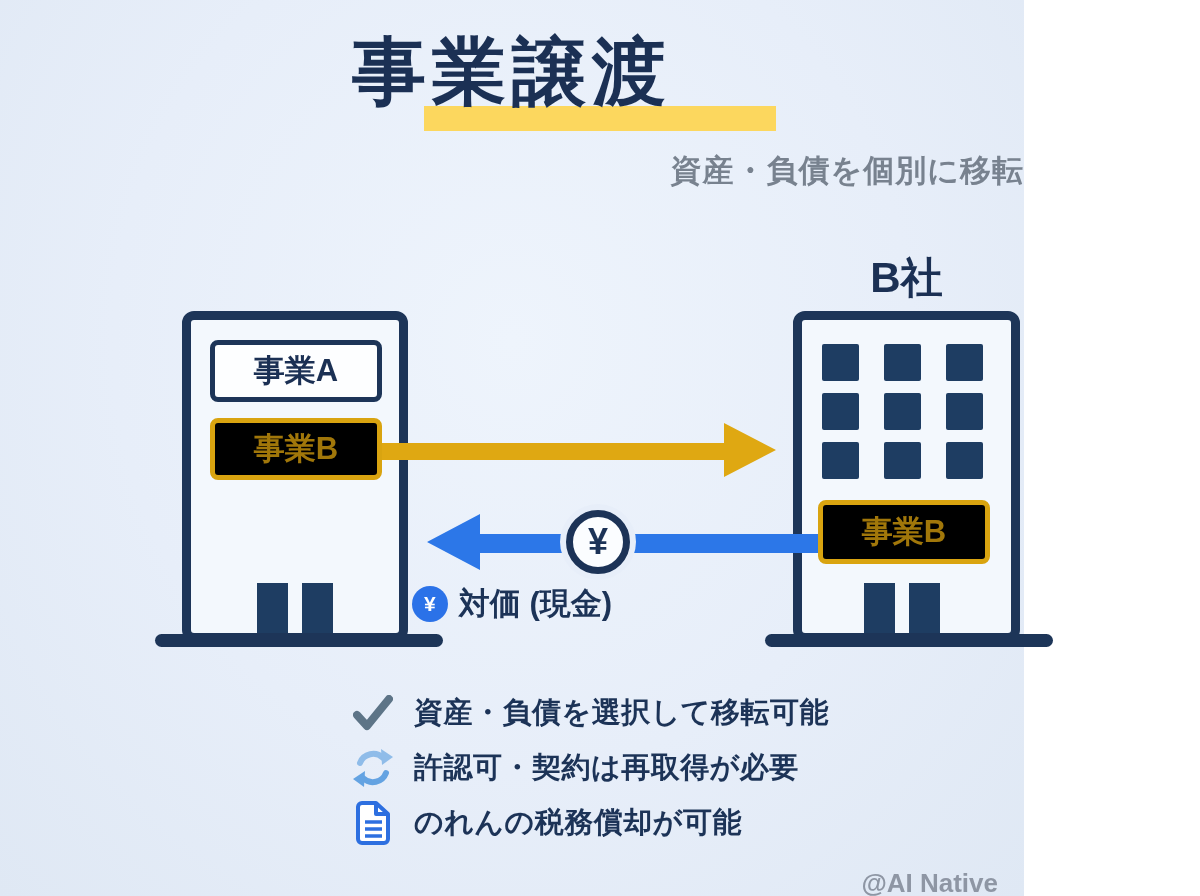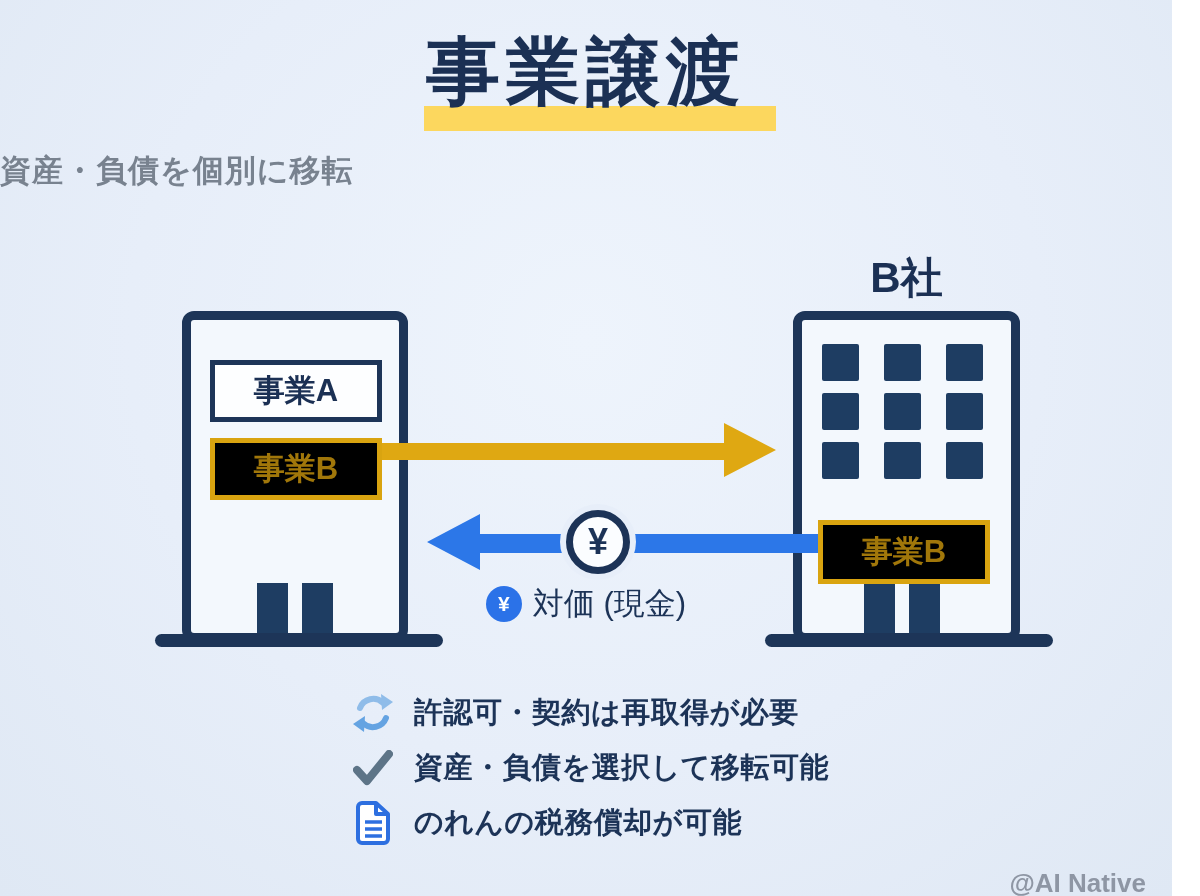--- a/index.html
+++ b/index.html
@@ -3,21 +3,21 @@
 <meta charset="utf-8">
 <style>
   * { margin: 0; padding: 0; box-sizing: border-box; }
   html, body { width: 1200px; height: 896px; }
   body {
     font-family: "Liberation Sans", "DejaVu Sans", sans-serif;
     overflow: hidden;
   }
   .canvas {
     position: relative;
-    width: 1172px;
+    width: 1024px;
     height: 896px;
     background: radial-gradient(ellipse at 50% 38%, #eef4fc 0%, #e7eef9 55%, #dfe8f4 100%);
   }
   
   .title-highlight {
     position: absolute;
     left: 424px; top: 106px;
     width: 352px; height: 25px;
     background: #fcd75e;
     z-index: 1;
@@ -31,21 +31,21 @@
     font-weight: 800;
     letter-spacing: 6px;
     color: #1b3054;
     z-index: 2;
     line-height: 1.25;
   }
   .page-subtitle {
     position: absolute;
     left: 0; top: 150px;
     width: 100%;
-    text-align: left;
+    text-align: right;
     font-size: 31px;
     font-weight: 700;
     letter-spacing: 1px;
     color: #78828f;
     z-index: 2;
   }
   
   .company-label {
     position: absolute;
     top: 250px;
@@ -85,28 +85,27 @@
     width: 31px; height: 50px;
     background: #1e3d62;
   }
   
   .unit-box {
     position: absolute;
     left: 19px;
     width: 172px; height: 62px;
     background: #fdfeff;
     border: 5px solid #1d3558;
-    border-radius: 0;
+    border-radius: 8px;
     display: flex;
     align-items: center;
     justify-content: center;
     font-size: 31px;
     font-weight: 800;
     color: #1b3054;
-    margin-top: 20px;
   }
   .unit-box.yellow {
     background: #000000;
     border-color: #d9a410;
     color: #a1770a;
   }
   .unit-a { top: 20px; }
   .unit-b { top: 98px; }
   .unit-c { top: 177px; }
   .unit-b-transferred {
@@ -163,21 +162,21 @@
     border-radius: 50%;
     display: flex;
     align-items: center;
     justify-content: center;
     color: #ffffff;
     font-size: 21px;
     font-weight: 800;
   }
   .payment-text {
     font-size: 31px;
-    font-weight: 400;
+    font-weight: 700;
     color: #1c3357;
   }
   
   .notes {
     position: absolute;
     left: 352px; top: 692px;
     z-index: 3;
   }
   .note-row {
     display: flex;
@@ -259,38 +258,38 @@
   </div>
 
   <div class="payment-caption">
     <div class="yen-badge">
       <span>¥</span>
     </div>
     <div class="payment-text">対価 (現金)</div>
   </div>
 
   <div class="notes">
+    <div class="note-row">
+      <span class="note-icon">
+        <svg width="40" height="36" viewBox="0 0 40 36">
+          <path d="M4 20 L14 31 L36 4" stroke="#5d7487" stroke-width="8" fill="none" stroke-linecap="round" stroke-linejoin="round"></path>
+        </svg>
+      </span>
+      <span class="note-text">資産・負債を選択して移転可能</span>
+    </div>
     <div class="note-row">
       <span class="note-icon">
         <svg width="40" height="40" viewBox="0 0 40 40">
           <path d="M7 15 A 14 14 0 0 1 30 10" stroke="#8fbce9" stroke-width="6" fill="none" stroke-linecap="round"></path>
           <polygon points="28,1 29,17 40,9" fill="#8fbce9"></polygon>
           <path d="M33 25 A 14 14 0 0 1 10 30" stroke="#64a3e2" stroke-width="6" fill="none" stroke-linecap="round"></path>
           <polygon points="12,23 11,39 0,31" fill="#64a3e2"></polygon>
         </svg>
       </span>
       <span class="note-text">許認可・契約は再取得が必要</span>
-    </div>
-    <div class="note-row">
-      <span class="note-icon">
-        <svg width="40" height="36" viewBox="0 0 40 36">
-          <path d="M4 20 L14 31 L36 4" stroke="#5d7487" stroke-width="8" fill="none" stroke-linecap="round" stroke-linejoin="round"></path>
-        </svg>
-      </span>
-      <span class="note-text">資産・負債を選択して移転可能</span>
     </div>
     <div class="note-row">
       <span class="note-icon">
         <svg width="36" height="44" viewBox="0 0 36 44">
           <path d="M7 2 H21 L33 13 V38 a4 4 0 0 1 -4 4 H7 a4 4 0 0 1 -4 -4 V6 a4 4 0 0 1 4 -4 Z" fill="#ffffff" stroke="#2d6fe0" stroke-width="4" stroke-linejoin="round"></path>
           <path d="M21 2 V13 H33" fill="none" stroke="#2d6fe0" stroke-width="4" stroke-linejoin="round"></path>
           <line x1="10" y1="21" x2="27" y2="21" stroke="#2d6fe0" stroke-width="3.5"></line>
           <line x1="10" y1="28" x2="27" y2="28" stroke="#2d6fe0" stroke-width="3.5"></line>
           <line x1="10" y1="35" x2="27" y2="35" stroke="#2d6fe0" stroke-width="3.5"></line>
         </svg>

